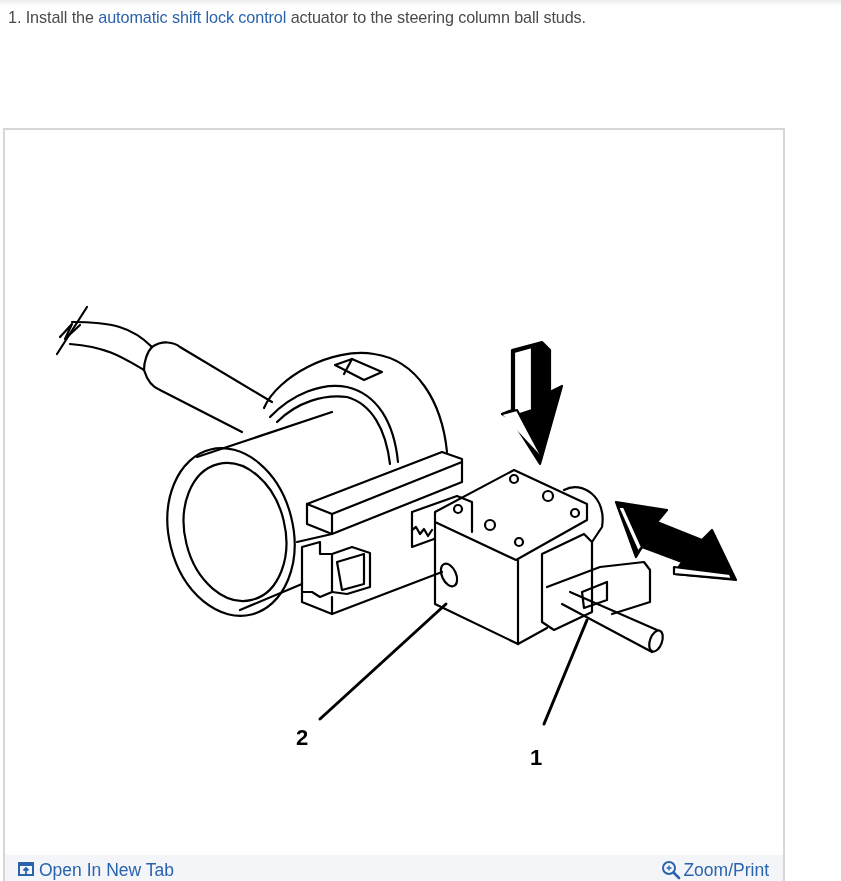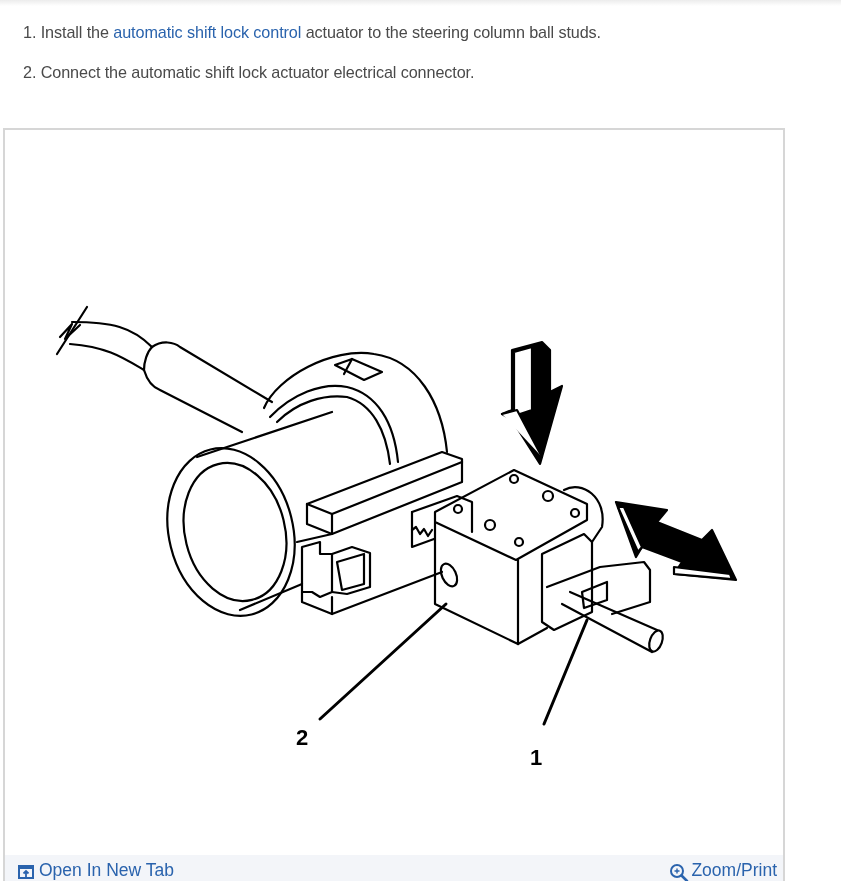--- a/index.html
+++ b/index.html
@@ -9,58 +9,54 @@
       color: #4a4a4a;
     }
     .top-shadow {
       position: absolute; left: 0; top: 0; width: 841px; height: 6px;
       background: linear-gradient(#ececec, #ffffff);
     }
     .steps {
       position: absolute; left: 8px; top: 5px; margin: 0; padding: 0;
       list-style: none; font-size: 16.2px; line-height: 25px; letter-spacing: -0.1px;
     }
-    .steps li { margin: 15px; padding: 0; white-space: nowrap; }
+    .steps li { margin: 0; padding: 0; white-space: nowrap; }
     .steps a { color: #2a63ad; text-decoration: none; }
     .figure {
       position: absolute; left: 3px; top: 128px; width: 782px; height: 760px;
       border: 2px solid #d6d6d6; border-bottom: none; box-sizing: border-box;
       background: #ffffff;
     }
     .figure svg.diagram { position: absolute; left: 0; top: 0; }
     .footer {
       position: absolute; left: 0; top: 725px; width: 778px; height: 40px;
       background: #f3f5f9;
     }
     .footer-link {
-      position: absolute; top: 5px; display: flex; align-items: flex-end;
+      position: absolute; top: 5px; display: flex; align-items: flex-start;
       color: #2a63ad; font-size: 17.5px; text-decoration: none; cursor: pointer;
       white-space: nowrap;
     }
     .footer-link.left { left: 12px; }
-    .footer-link.right { right: 6px; }
+    .footer-link.right { right: 14px; }
     .footer-link .ico { display: inline-block; width: 18px; height: 18px; margin-right: 4px; }
     .label-num {
       font-family: "Liberation Sans", "DejaVu Sans", sans-serif;
       font-weight: bold; font-size: 22px; fill: #000;
     }
   </style>
 </head>
 <body>
 
 <div class="top-shadow"></div>
 
 <ol class="steps">
   <li>
     <span>1.</span>
     <span>Install the </span><a href="#">automatic shift lock control</a><span> actuator to the steering column ball studs.</span>
-  </li>
-  <li>
-    <span>2.</span>
-    <span>Connect the automatic shift lock actuator electrical connector.</span>
   </li>
 </ol>
 
 <div class="figure">
   <svg class="diagram" width="778" height="725" viewBox="3 128 778 725" fill="none" stroke="#000" stroke-width="2.2" stroke-linejoin="round" stroke-linecap="round">
 
     <g>
       <path d="M 85 305 L 55 352"></path>
       <path d="M 58 335 L 70 322 L 63 337 L 78 323"></path>
       <path d="M 70 320 C 110 320, 130 325, 150 345"></path>

